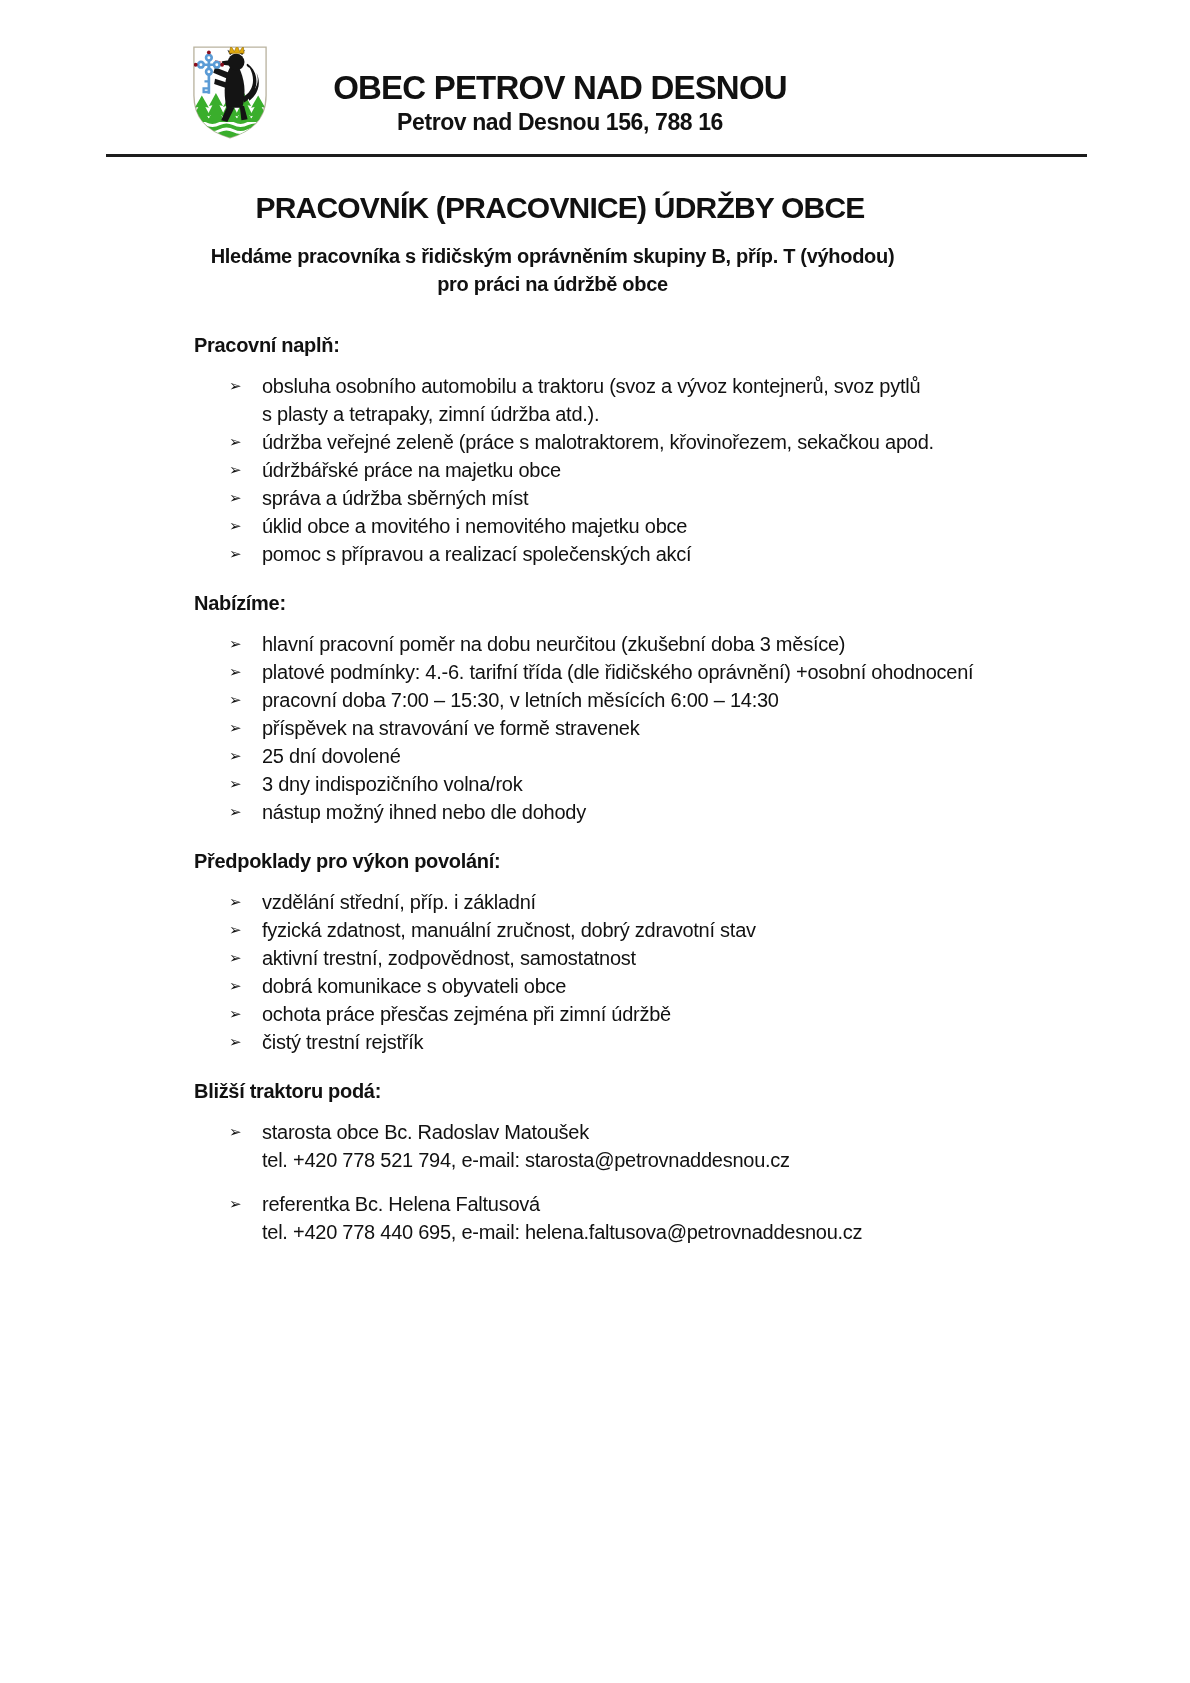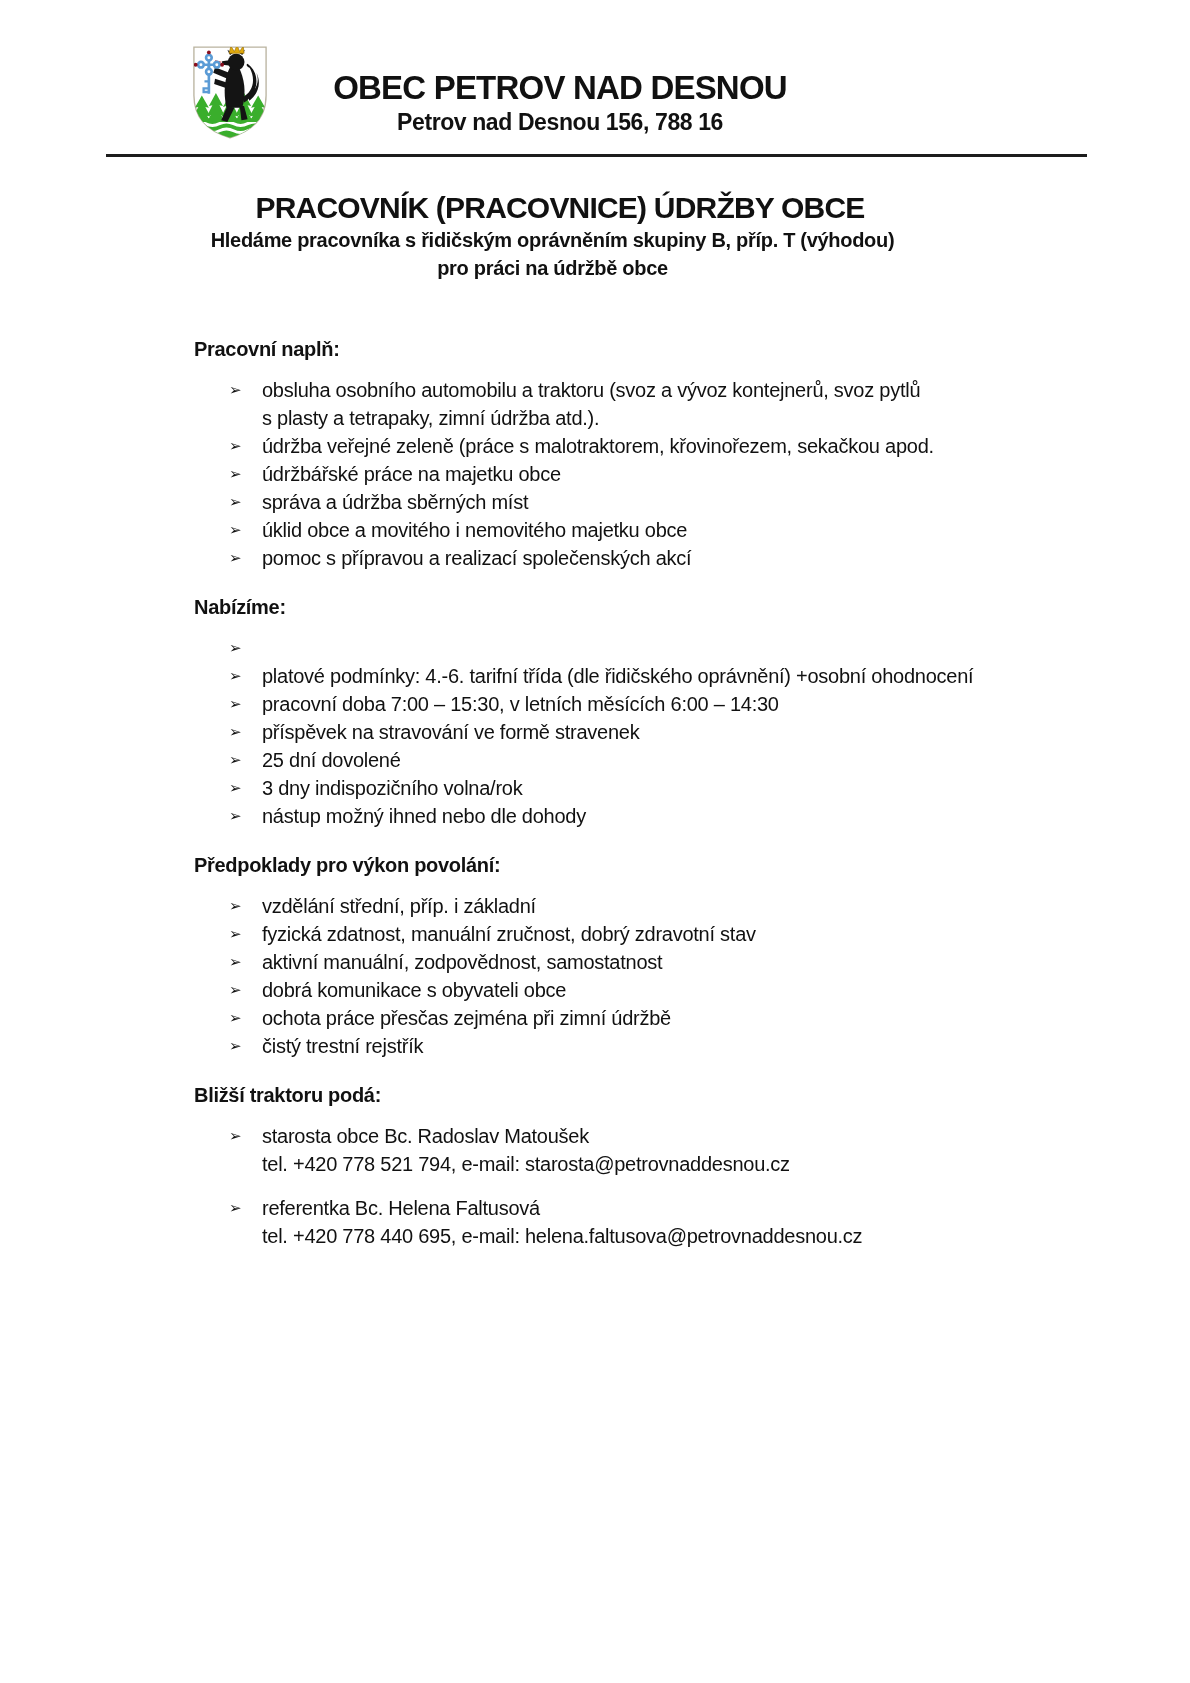--- a/index.html
+++ b/index.html
@@ -63,21 +63,21 @@
     margin-top: 34px;
     text-align: center;
     padding-left: 45px;
     padding-right: 115px;
     font-size: 30px;
     font-weight: bold;
     letter-spacing: -0.8px;
     white-space: nowrap;
   }
   .doc-subtitle {
-    margin-top: 1px;
+    margin-top: 17px;
     text-align: center;
     padding-left: 30px;
     padding-right: 115px;
     font-size: 20px;
     font-weight: bold;
     letter-spacing: -0.3px;
     line-height: 28px;
     white-space: pre-line;
   }
 
@@ -86,21 +86,21 @@
     padding-left: 133px;
     padding-right: 60px;
   }
   .section-heading {
     font-size: 20px;
     font-weight: bold;
     letter-spacing: -0.3px;
     margin-top: 24px;
   }
   .section-heading.first {
-    margin-top: 56px;
+    margin-top: 36px;
   }
   ul.bullets {
     list-style: none;
     margin: 15px 0 0 0;
     padding: 0 0 0 35px;
   }
   ul.bullets li {
     display: flex;
     align-items: flex-start;
     line-height: 28px;
@@ -226,20 +226,21 @@
       <li>
           <span class="arrow">➢</span>
           <span class="btext">pomoc s přípravou a realizací společenských akcí</span>
         </li>
     </ul>
 
     <div class="section-heading">Nabízíme:</div>
     <ul class="bullets">
       <li>
           <span class="arrow">➢</span>
+          <span class="btext">hlavní pracovní poměr na dobu neurčitou (zkušební doba 3 měsíce)</span>
         </li>
       <li>
           <span class="arrow">➢</span>
           <span class="btext">platové podmínky: 4.-6. tarifní třída (dle řidičského oprávnění) +osobní ohodnocení</span>
         </li>
       <li>
           <span class="arrow">➢</span>
           <span class="btext">pracovní doba 7:00 – 15:30, v letních měsících 6:00 – 14:30</span>
         </li>
       <li>
@@ -265,21 +266,21 @@
       <li>
           <span class="arrow">➢</span>
           <span class="btext">vzdělání střední, příp. i základní</span>
         </li>
       <li>
           <span class="arrow">➢</span>
           <span class="btext">fyzická zdatnost, manuální zručnost, dobrý zdravotní stav</span>
         </li>
       <li>
           <span class="arrow">➢</span>
-          <span class="btext">aktivní manuální, zodpovědnost, samostatnost</span>
+          <span class="btext">aktivní trestní, zodpovědnost, samostatnost</span>
         </li>
       <li>
           <span class="arrow">➢</span>
           <span class="btext">dobrá komunikace s obyvateli obce</span>
         </li>
       <li>
           <span class="arrow">➢</span>
           <span class="btext">ochota práce přesčas zejména při zimní údržbě</span>
         </li>
       <li>

